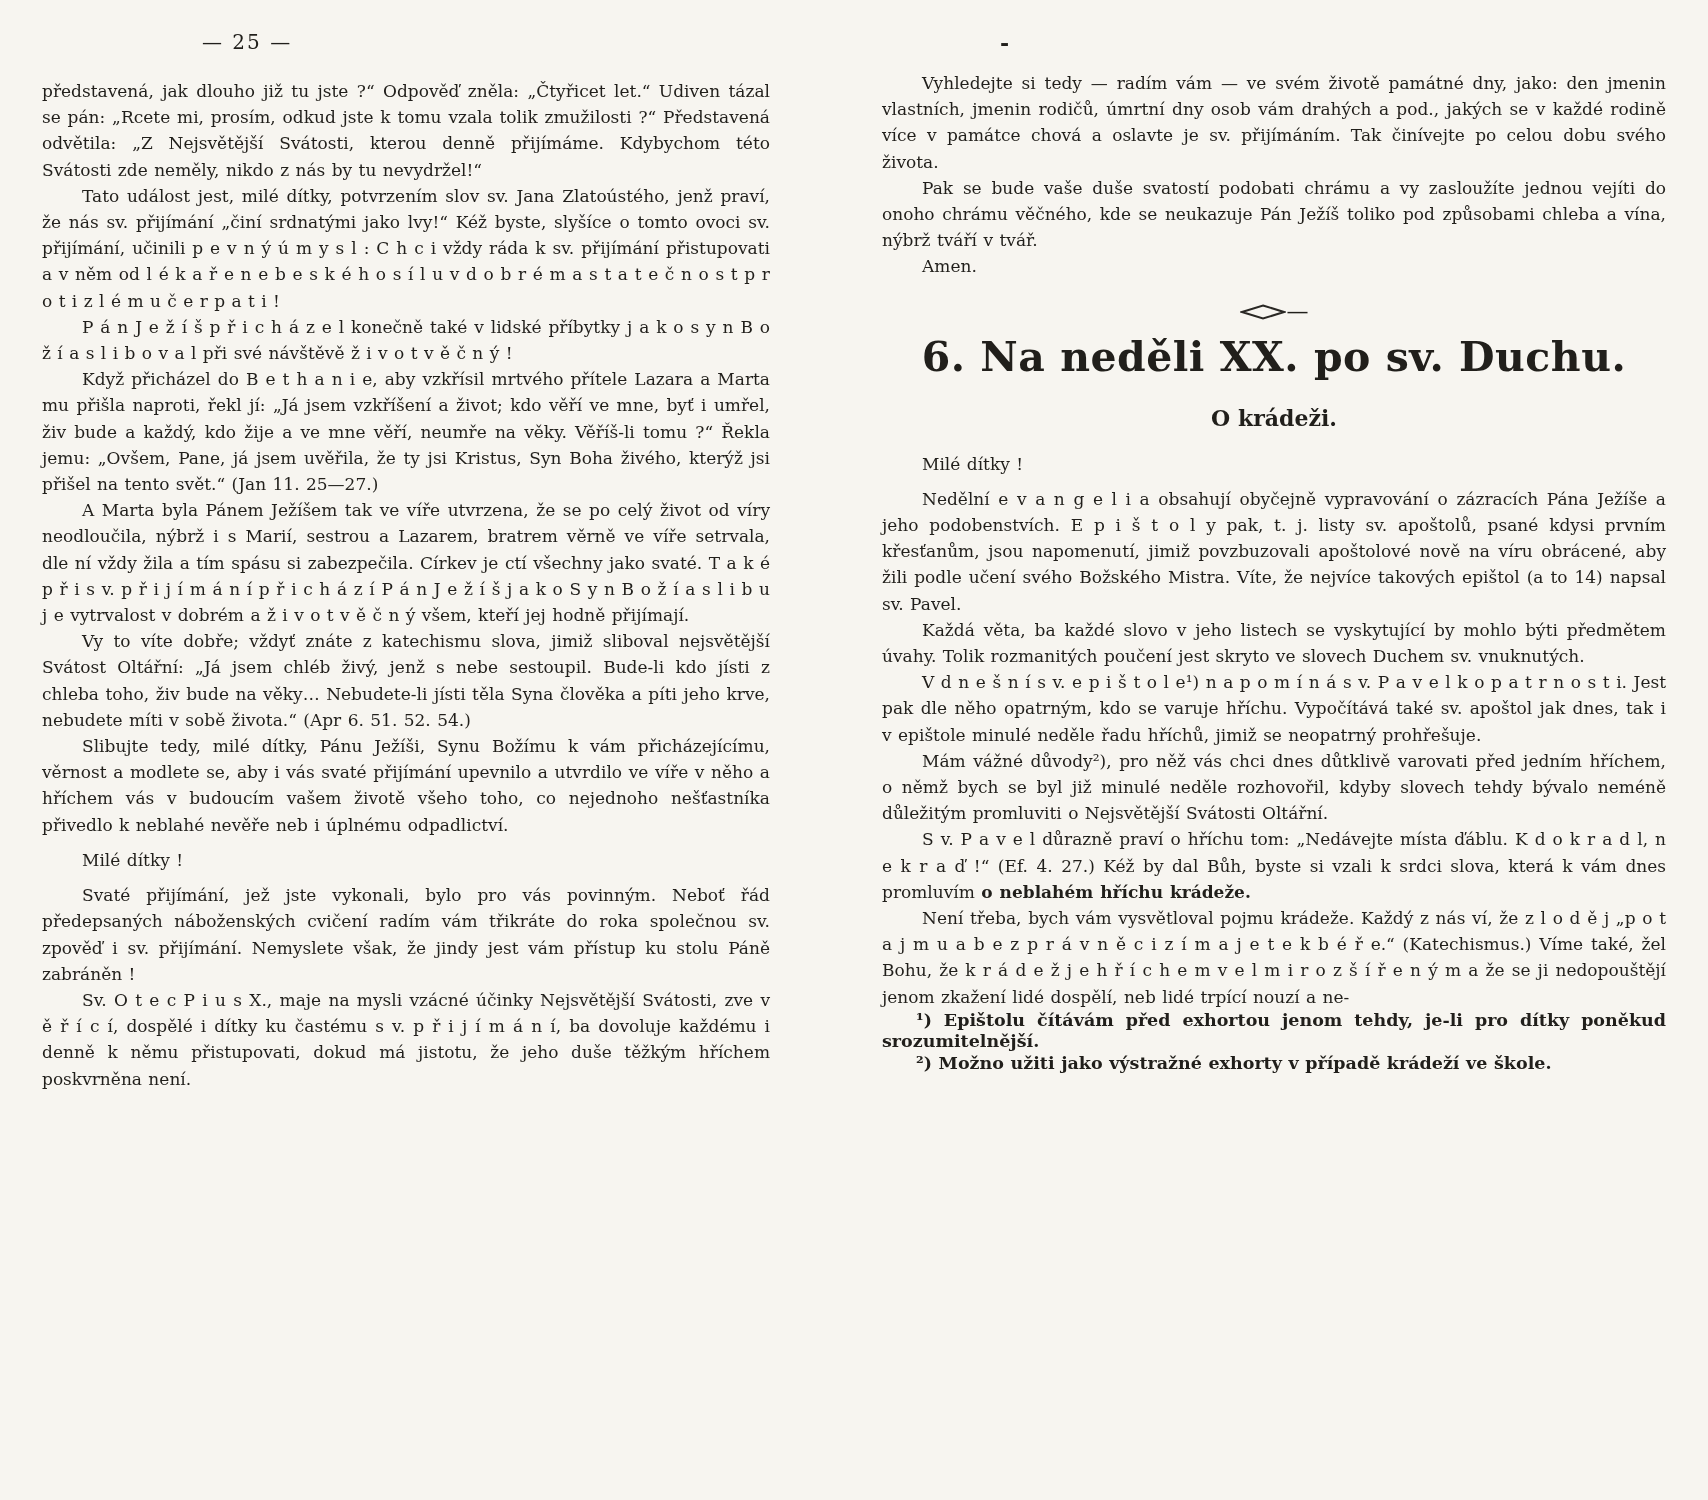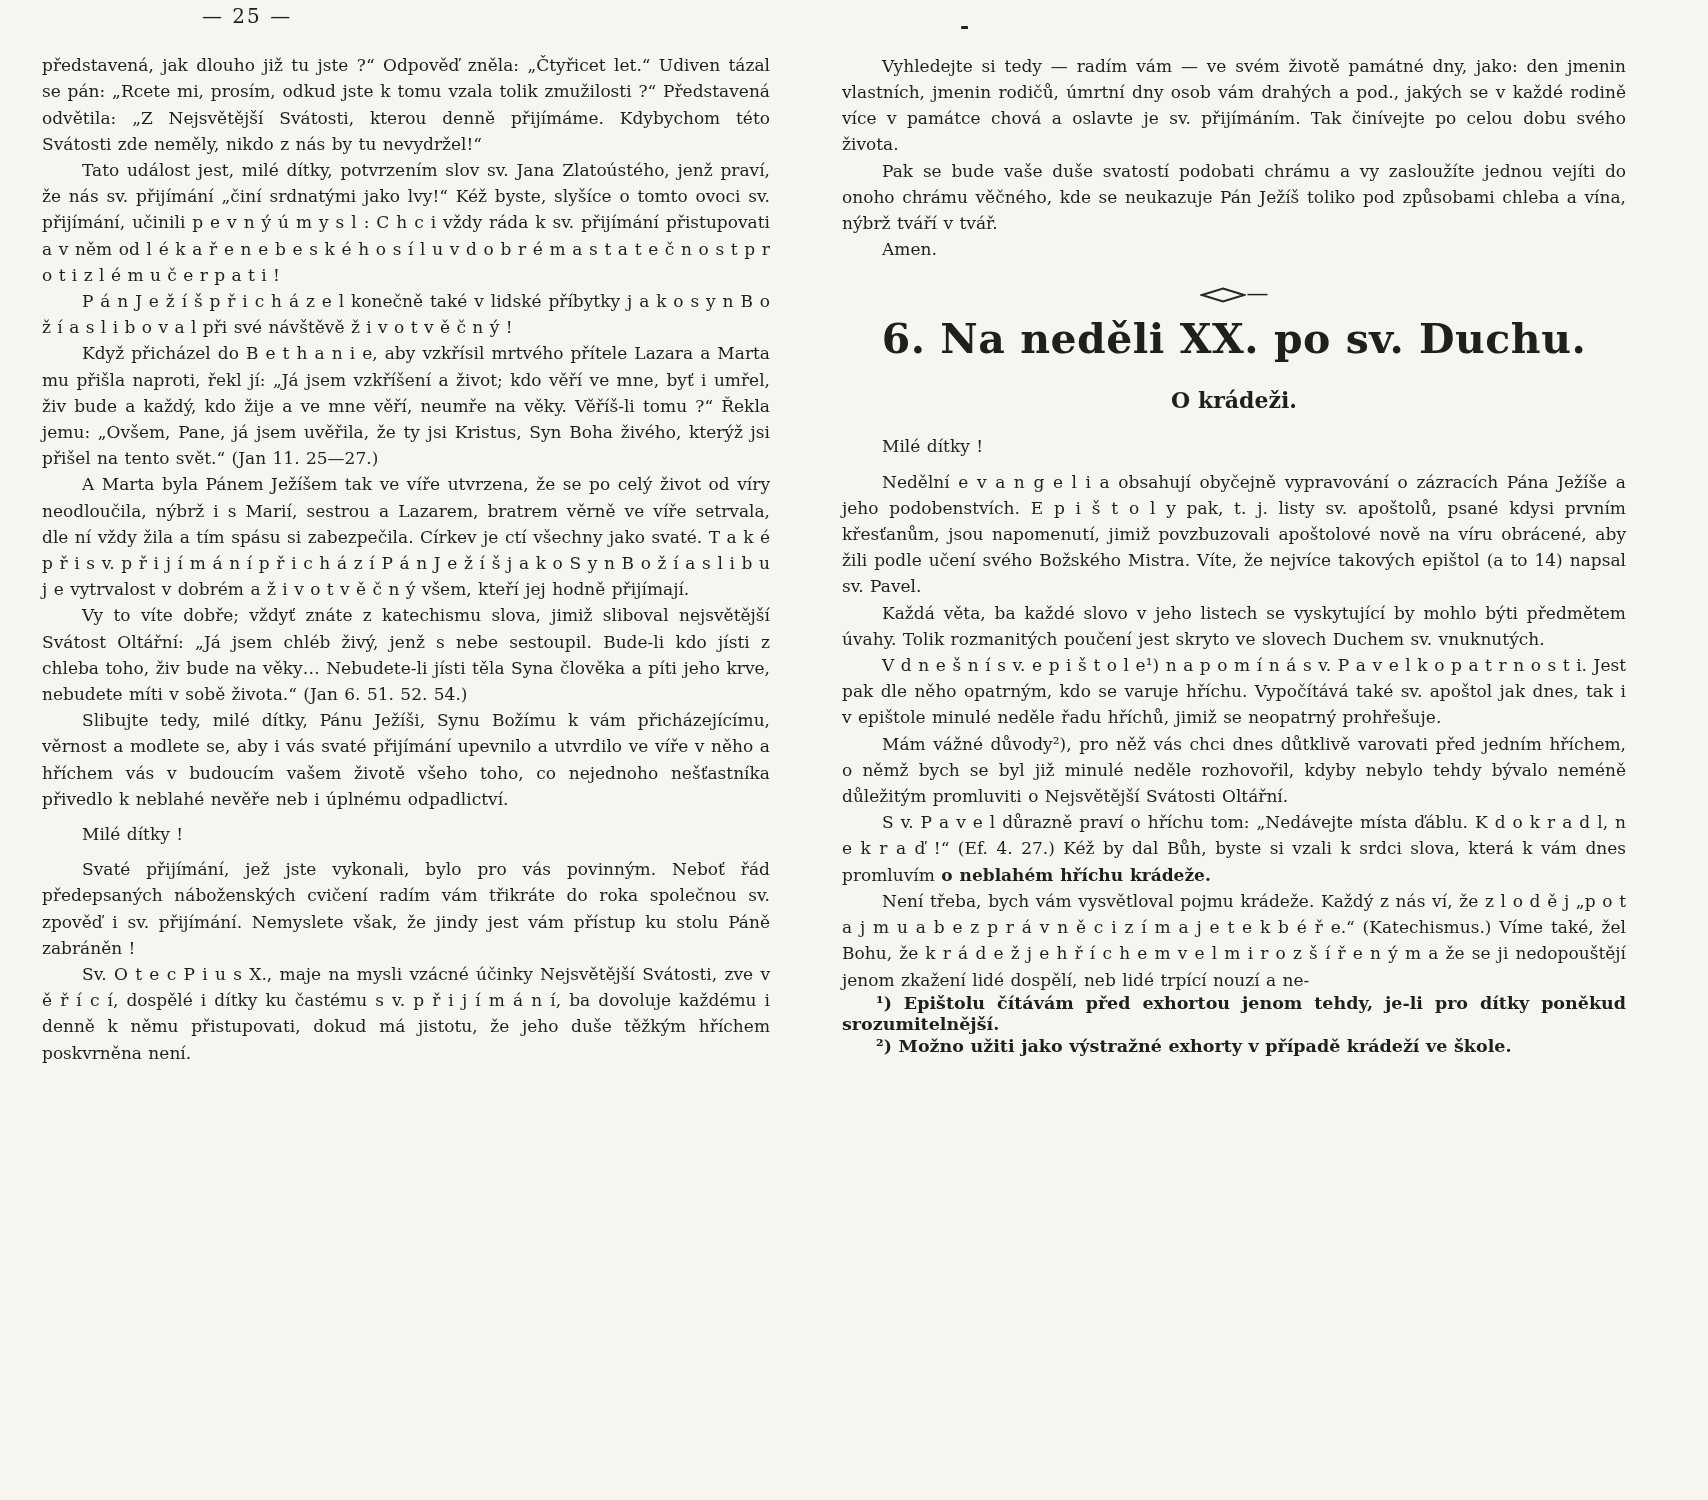--- a/index.html
+++ b/index.html
@@ -8,22 +8,21 @@
     background: #f7f5f0;
     color: #211f1b;
     font-family: "DejaVu Serif", "Liberation Serif", serif;
     overflow: hidden;
   }
   .spread {
     display: flex;
     width: 1708px;
     height: 1056px;
     padding: 30px 46px 16px 42px;
-    gap: 72px;
-    align-items: center;
+    gap: 112px;
   }
   .page-left  { width: 728px; flex: 0 0 728px; }
   .page-right { width: 784px; flex: 0 0 784px; }
 
   .page-number {
     font-size: 20px;
     letter-spacing: 2px;
     padding-left: 160px;
     margin-bottom: 24px;
   }
@@ -86,21 +85,21 @@
 
 <div class="spread">
 
   <section class="page page-left">
     <div class="page-number">— 25 —</div>
     <p class="para no-indent">představená, jak dlouho již tu jste ?“ Odpověď zněla: „Čtyřicet let.“ Udiven tázal se pán: „Rcete mi, prosím, odkud jste k tomu vzala tolik zmužilosti ?“ Představená odvětila: „Z Nejsvětější Svátosti, kterou denně přijímáme. Kdybychom této Svátosti zde neměly, nikdo z nás by tu nevydržel!“</p>
     <p class="para">Tato událost jest, milé dítky, potvrzením slov sv. Jana Zlatoústého, jenž praví, že nás sv. přijímání „činí srdnatými jako lvy!“ Kéž byste, slyšíce o tomto ovoci sv. přijímání, učinili p e v n ý ú m y s l : C h c i vždy ráda k sv. přijímání přistupovati a v něm od l é k a ř e n e b e s k é h o s í l u v d o b r é m a s t a t e č n o s t p r o t i z l é m u č e r p a t i !</p>
     <p class="para">P á n J e ž í š p ř i c h á z e l konečně také v lidské příbytky j a k o s y n B o ž í a s l i b o v a l při své návštěvě ž i v o t v ě č n ý !</p>
     <p class="para">Když přicházel do B e t h a n i e, aby vzkřísil mrtvého přítele Lazara a Marta mu přišla naproti, řekl jí: „Já jsem vzkříšení a život; kdo věří ve mne, byť i umřel, živ bude a každý, kdo žije a ve mne věří, neumře na věky. Věříš-li tomu ?“ Řekla jemu: „Ovšem, Pane, já jsem uvěřila, že ty jsi Kristus, Syn Boha živého, kterýž jsi přišel na tento svět.“ (Jan 11. 25—27.)</p>
     <p class="para">A Marta byla Pánem Ježíšem tak ve víře utvrzena, že se po celý život od víry neodloučila, nýbrž i s Marií, sestrou a Lazarem, bratrem věrně ve víře setrvala, dle ní vždy žila a tím spásu si zabezpečila. Církev je ctí všechny jako svaté. T a k é p ř i s v. p ř i j í m á n í p ř i c h á z í P á n J e ž í š j a k o S y n B o ž í a s l i b u j e vytrvalost v dobrém a ž i v o t v ě č n ý všem, kteří jej hodně přijímají.</p>
-    <p class="para">Vy to víte dobře; vždyť znáte z katechismu slova, jimiž sliboval nejsvětější Svátost Oltářní: „Já jsem chléb živý, jenž s nebe sestoupil. Bude-li kdo jísti z chleba toho, živ bude na věky… Nebudete-li jísti těla Syna člověka a píti jeho krve, nebudete míti v sobě života.“ (Jan 6. 51. 52. 54.)</p>
+    <p class="para">Vy to víte dobře; vždyť znáte z katechismu slova, jimiž sliboval nejsvětější Svátost Oltářní: „Já jsem chléb živý, jenž s nebe sestoupil. Bude-li kdo jísti z chleba toho, živ bude na věky… Nebudete-li jísti těla Syna člověka a píti jeho krve, nebudete míti v sobě života.“ (Apr 6. 51. 52. 54.)</p>
     <p class="para">Slibujte tedy, milé dítky, Pánu Ježíši, Synu Božímu k vám přicházejícímu, věrnost a modlete se, aby i vás svaté přijímání upevnilo a utvrdilo ve víře v něho a hříchem vás v budoucím vašem životě všeho toho, co nejednoho nešťastníka přivedlo k neblahé nevěře neb i úplnému odpadlictví.</p>
     <p class="para salutation">Milé dítky !</p>
     <p class="para">Svaté přijímání, jež jste vykonali, bylo pro vás povinným. Neboť řád předepsaných náboženských cvičení radím vám třikráte do roka společnou sv. zpověď i sv. přijímání. Nemyslete však, že jindy jest vám přístup ku stolu Páně zabráněn !</p>
     <p class="para">Sv. O t e c P i u s X., maje na mysli vzácné účinky Nejsvětější Svátosti, zve v ě ř í c í, dospělé i dítky ku častému s v. p ř i j í m á n í, ba dovoluje každému i denně k němu přistupovati, dokud má jistotu, že jeho duše těžkým hříchem poskvrněna není.</p>
   </section>
 
   <section class="page page-right">
     <div class="page-mark">-</div>
     <p class="para">Vyhledejte si tedy — radím vám — ve svém životě památné dny, jako: den jmenin vlastních, jmenin rodičů, úmrtní dny osob vám drahých a pod., jakých se v každé rodině více v památce chová a oslavte je sv. přijímáním. Tak činívejte po celou dobu svého života.</p>
     <p class="para">Pak se bude vaše duše svatostí podobati chrámu a vy zasloužíte jednou vejíti do onoho chrámu věčného, kde se neukazuje Pán Ježíš toliko pod způsobami chleba a vína, nýbrž tváří v tvář.</p>
@@ -113,21 +112,21 @@
       <span class="divider-dash">—</span>
     </div>
 
     <h1 class="section-title">6. Na neděli XX. po sv. Duchu.</h1>
     <h2 class="section-subtitle">O krádeži.</h2>
 
     <p class="para salutation">Milé dítky !</p>
     <p class="para">Nedělní e v a n g e l i a obsahují obyčejně vypravování o zázracích Pána Ježíše a jeho podobenstvích. E p i š t o l y pak, t. j. listy sv. apoštolů, psané kdysi prvním křesťanům, jsou napomenutí, jimiž povzbuzovali apoštolové nově na víru obrácené, aby žili podle učení svého Božského Mistra. Víte, že nejvíce takových epištol (a to 14) napsal sv. Pavel.</p>
     <p class="para">Každá věta, ba každé slovo v jeho listech se vyskytující by mohlo býti předmětem úvahy. Tolik rozmanitých poučení jest skryto ve slovech Duchem sv. vnuknutých.</p>
     <p class="para">V d n e š n í s v. e p i š t o l e¹) n a p o m í n á s v. P a v e l k o p a t r n o s t i. Jest pak dle něho opatrným, kdo se varuje hříchu. Vypočítává také sv. apoštol jak dnes, tak i v epištole minulé neděle řadu hříchů, jimiž se neopatrný prohřešuje.</p>
-    <p class="para">Mám vážné důvody²), pro něž vás chci dnes důtklivě varovati před jedním hříchem, o němž bych se byl již minulé neděle rozhovořil, kdyby nebylo tehdy bývalo neméně důležitým promluviti o Nejsvětější Svátosti Oltářní.</p>
+    <p class="para">Mám vážné důvody²), pro něž vás chci dnes důtklivě varovati před jedním hříchem, o němž bych se byl již minulé neděle rozhovořil, kdyby slovech tehdy bývalo neméně důležitým promluviti o Nejsvětější Svátosti Oltářní.</p>
     <p class="para"><span>S v. P a v e l důrazně praví o hříchu tom: „Nedávejte místa ďáblu. K d o k r a d l, n e k r a ď !“ (Ef. 4. 27.) Kéž by dal Bůh, byste si vzali k srdci slova, která k vám dnes promluvím </span><span class="bold">o neblahém hříchu krádeže.</span></p>
     <p class="para">Není třeba, bych vám vysvětloval pojmu krádeže. Každý z nás ví, že z l o d ě j „p o t a j m u a b e z p r á v n ě c i z í m a j e t e k b é ř e.“ (Katechismus.) Víme také, žel Bohu, že k r á d e ž j e h ř í c h e m v e l m i r o z š í ř e n ý m a že se ji nedopouštějí jenom zkažení lidé dospělí, neb lidé trpící nouzí a ne-</p>
 
     <div class="footnotes">
       <p class="footnote">¹) Epištolu čítávám před exhortou jenom tehdy, je-li pro dítky poněkud srozumitelnější.</p>
       <p class="footnote">²) Možno užiti jako výstražné exhorty v případě krádeží ve škole.</p>
     </div>
   </section>
 
 </div>

